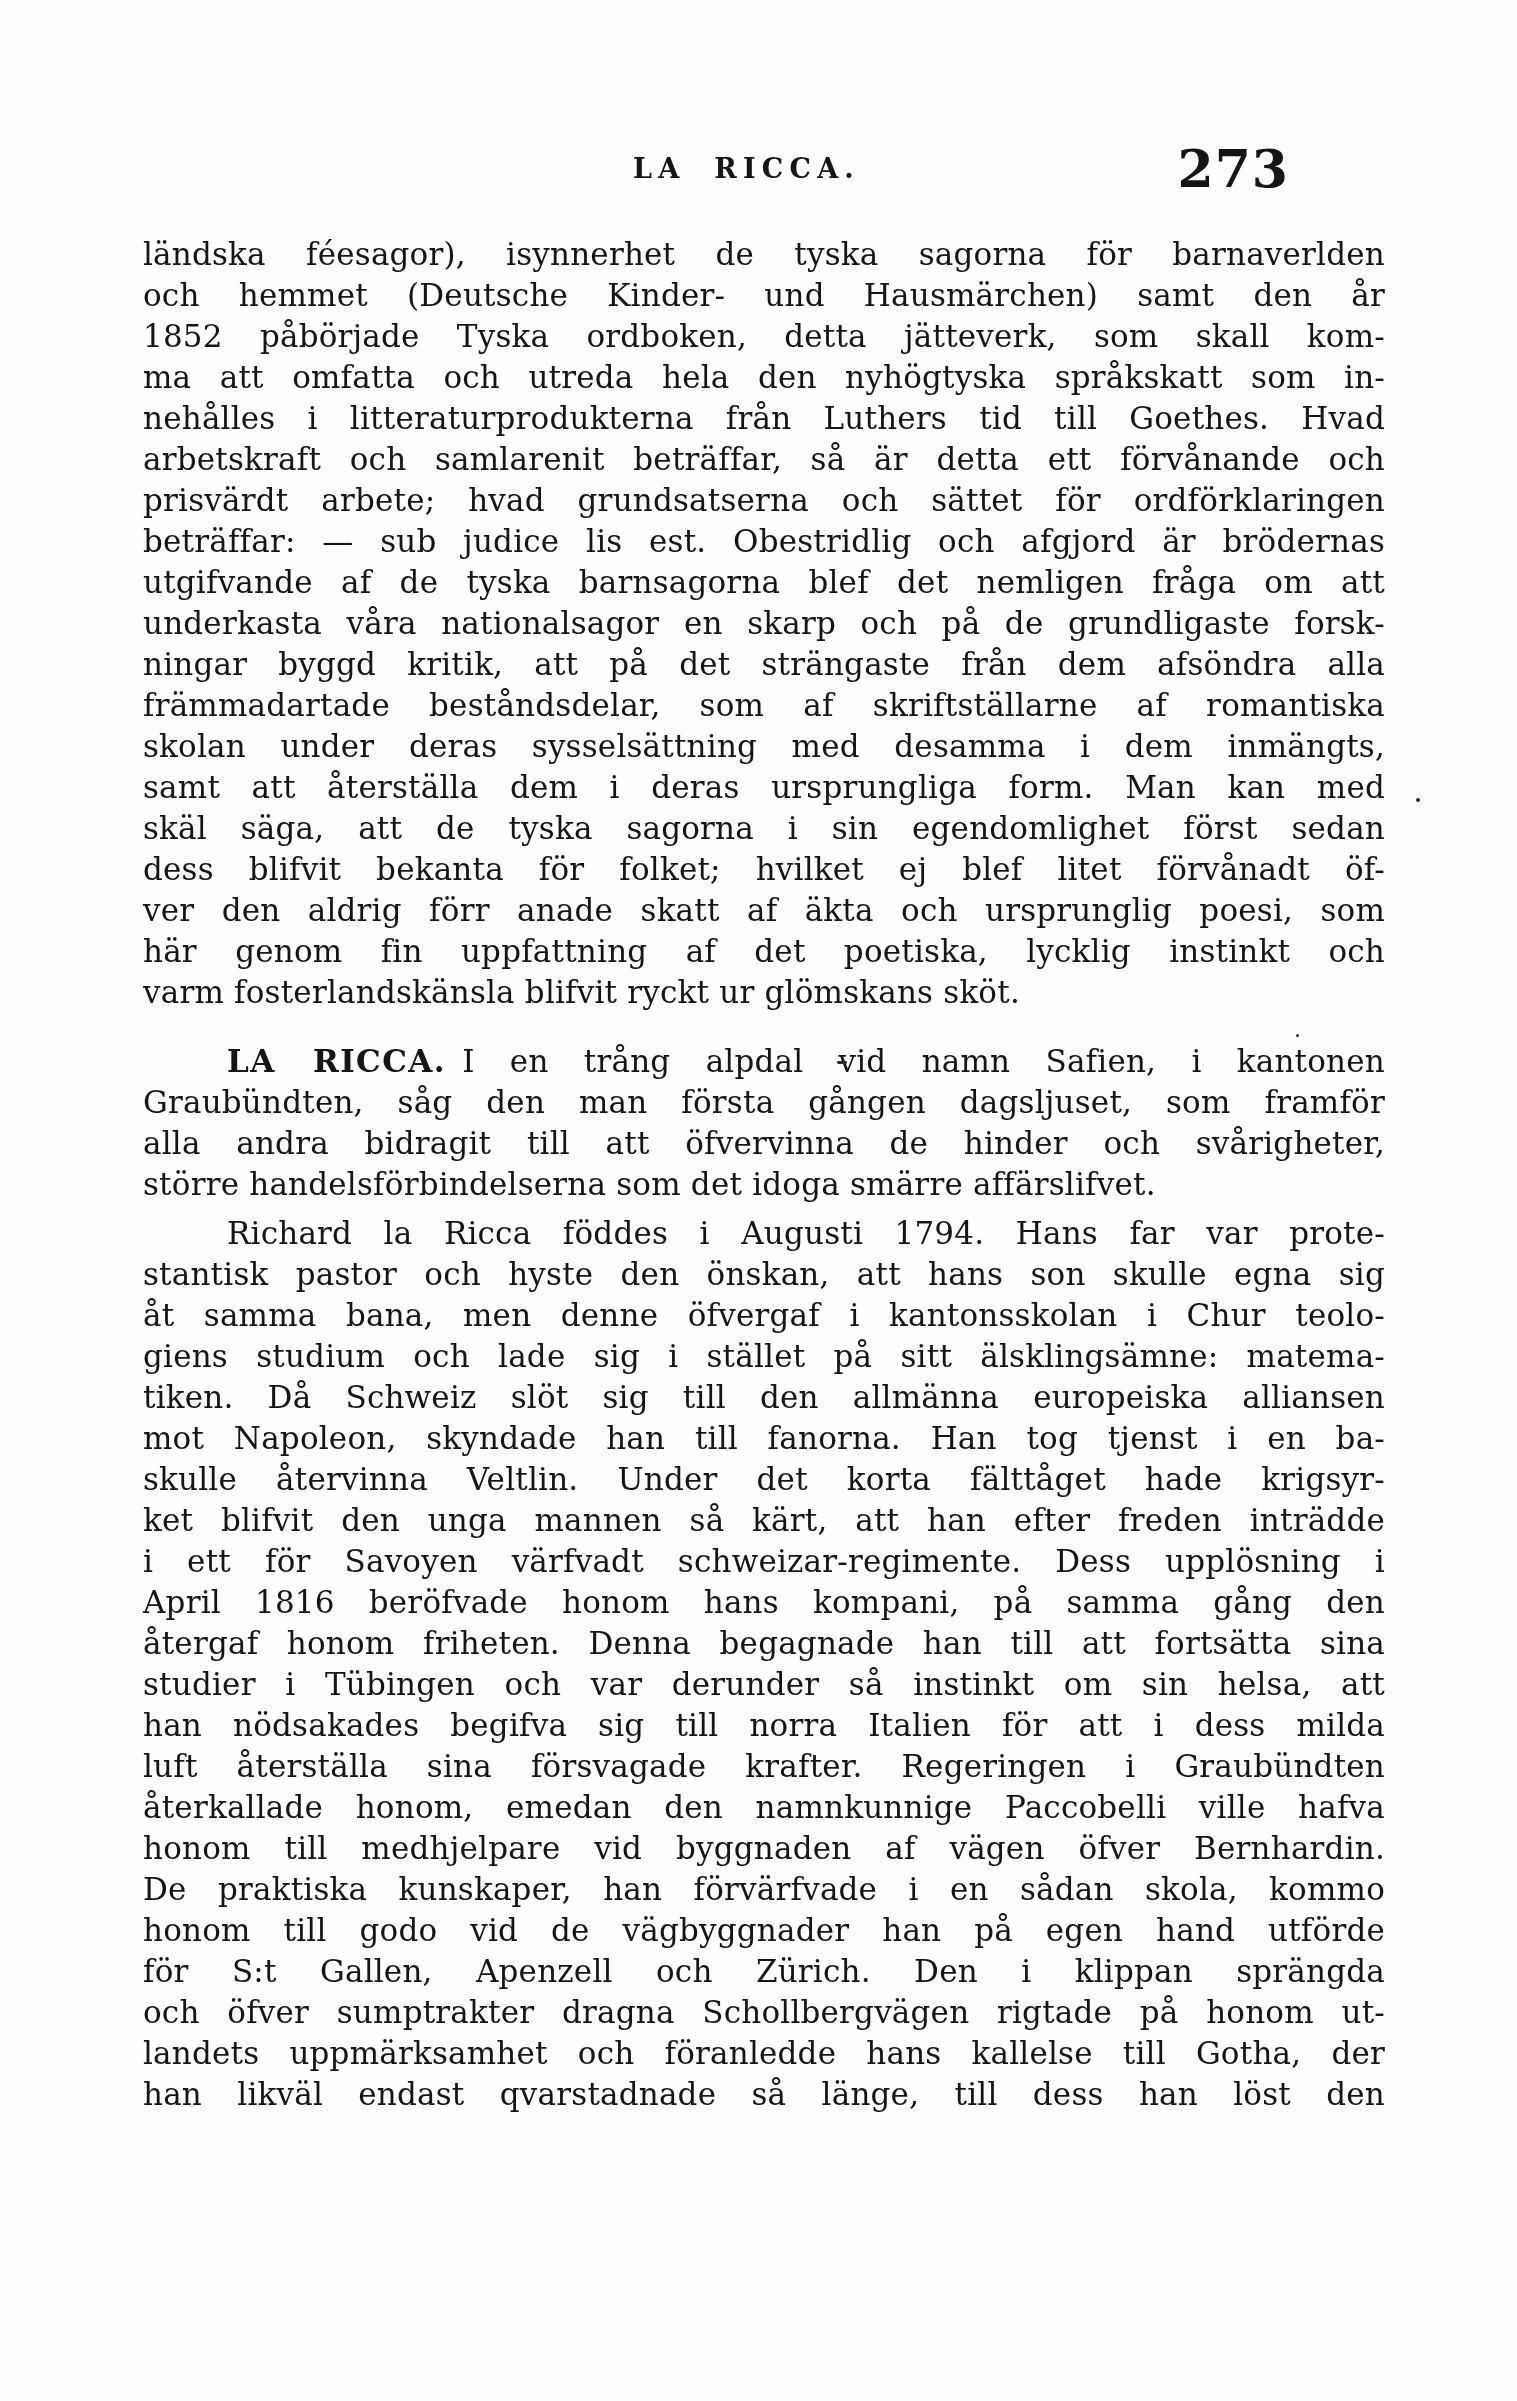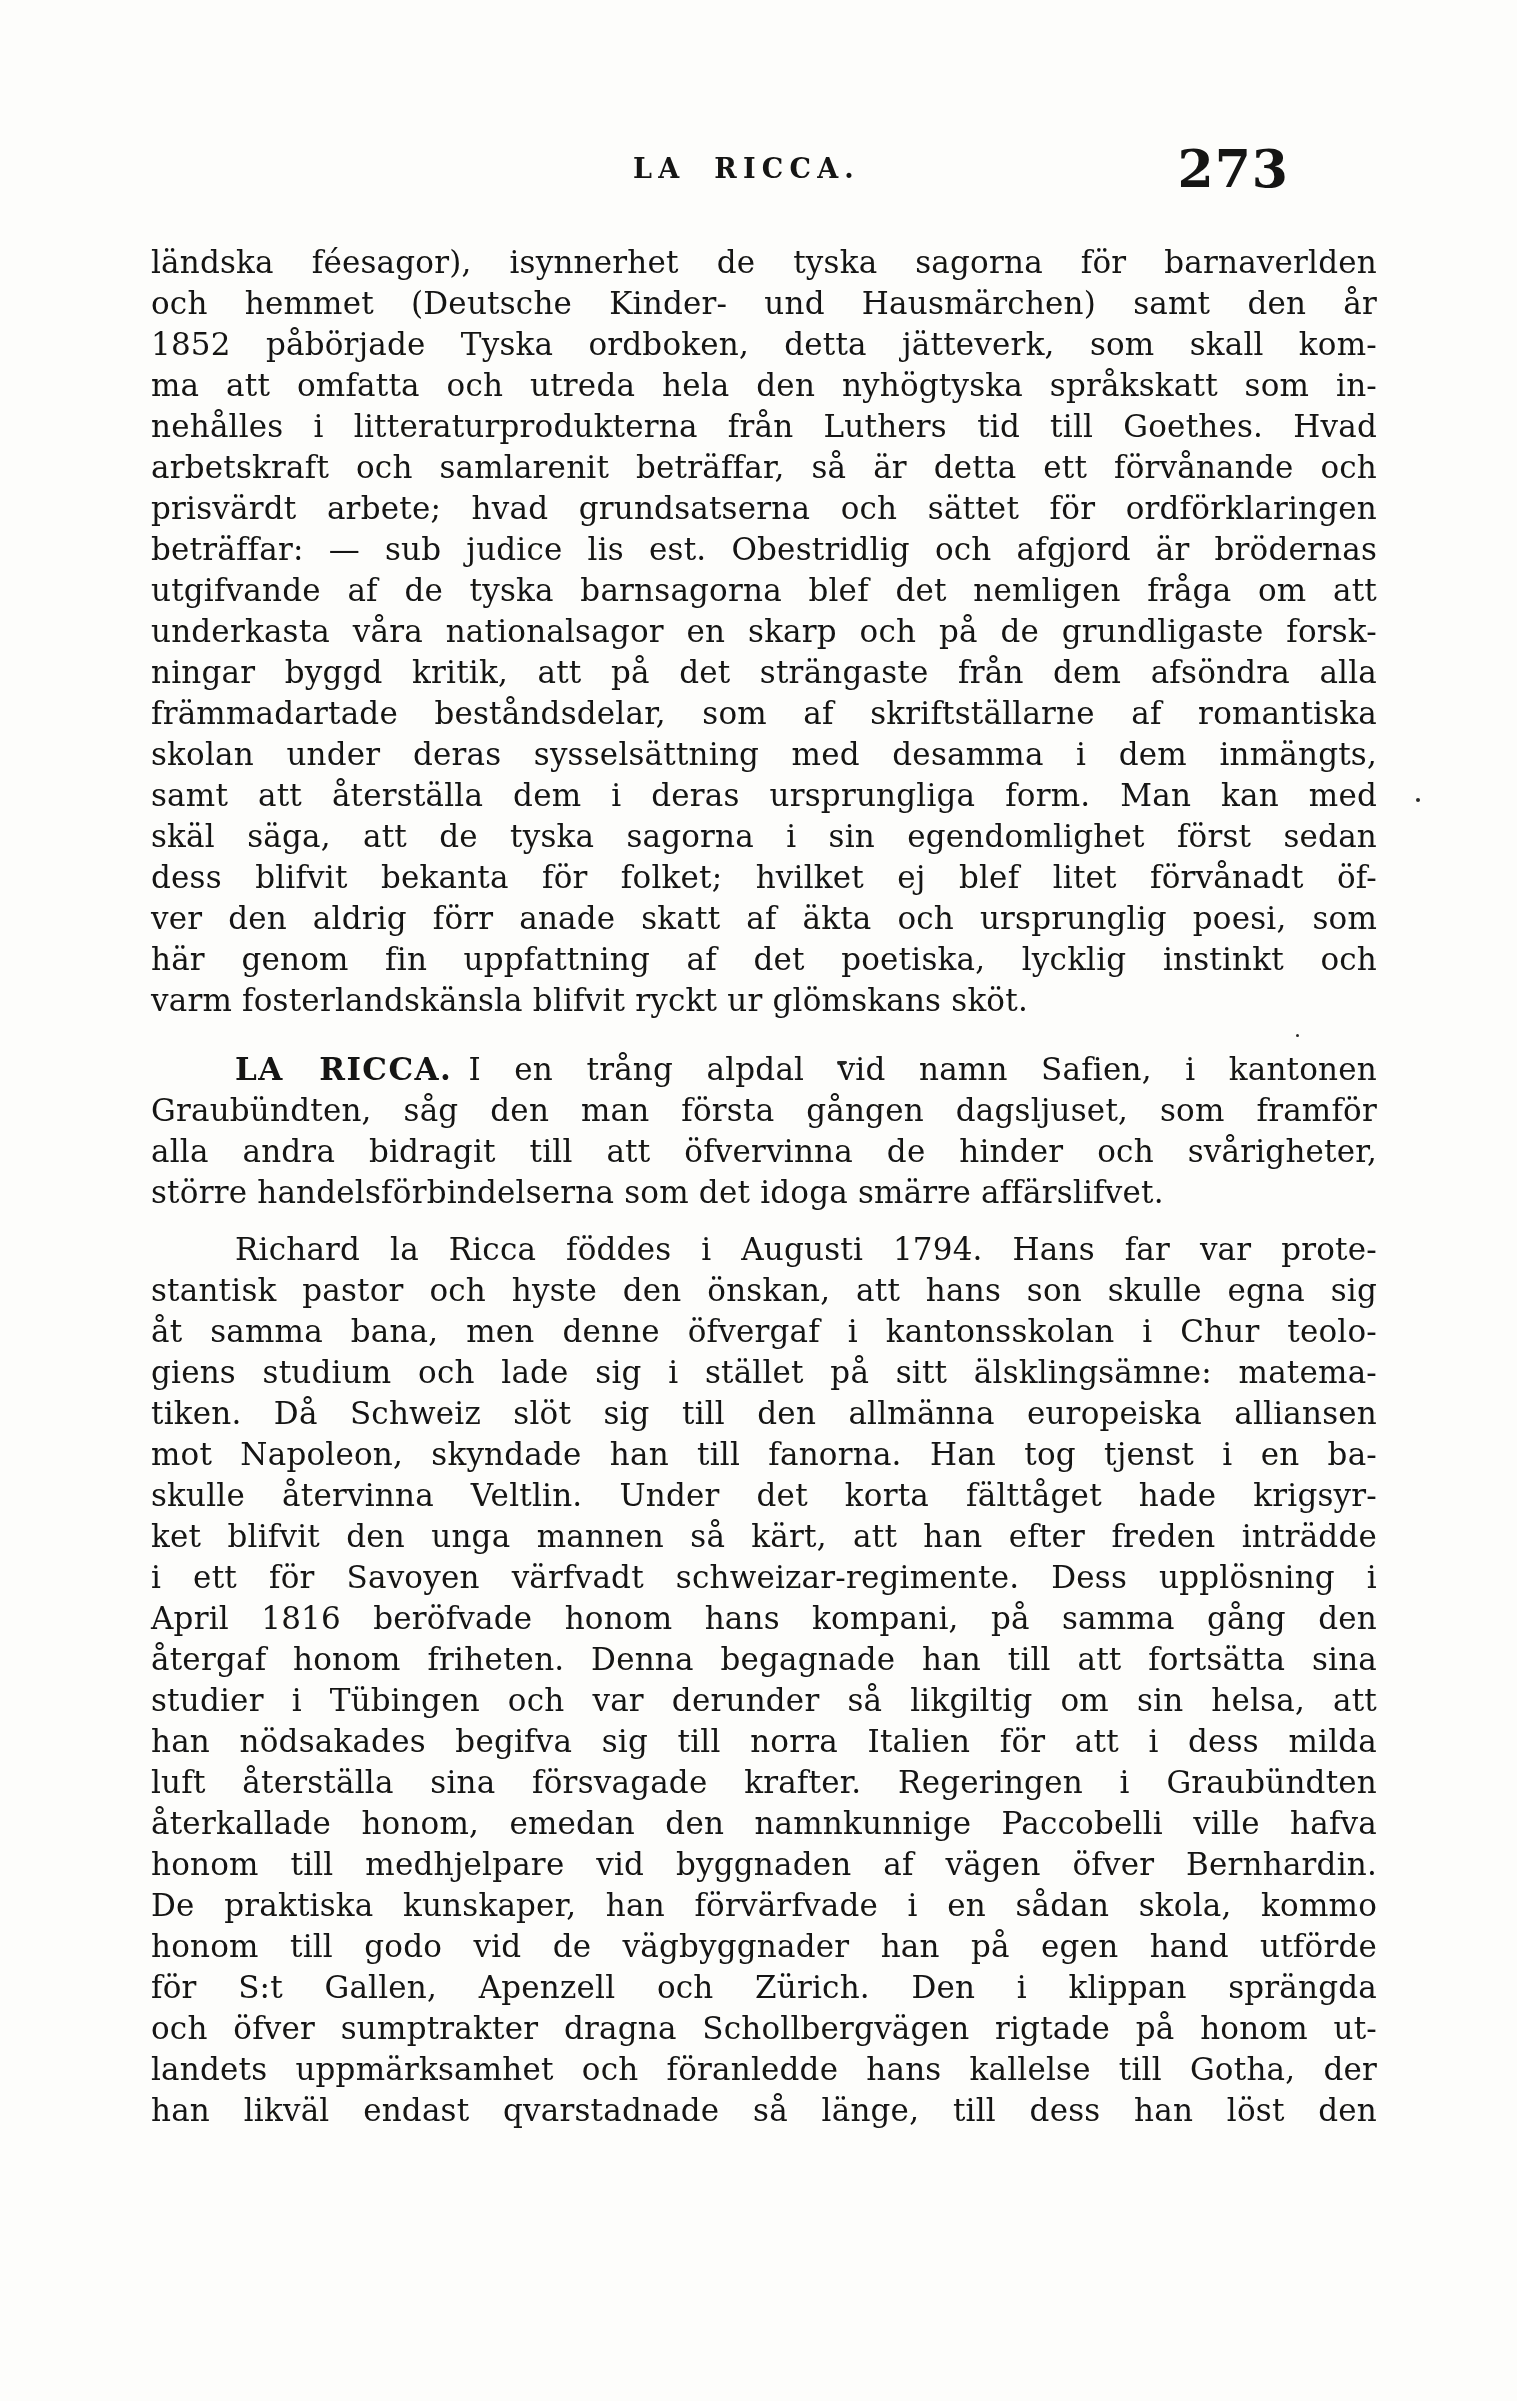--- a/index.html
+++ b/index.html
@@ -40,21 +40,21 @@
   }
   
   .text-body {
     position: absolute;
     top: 226px;
     left: 135px;
     width: 1258px;
     font-size: 31px;
     letter-spacing: 0.2px;
   }
-  .paragraph { margin: 16px; }
+  .paragraph { margin: 8px; }
   
   .text-body .paragraph:nth-child(2) { margin-top: 28px; }
   .text-line {
     height: 41px;
     line-height: 41px;
     text-align: justify;
     text-align-last: justify;
     hyphens: none;
   }
   .text-line.last-left { text-align-last: left; }
@@ -114,21 +114,21 @@
         <div class="text-line">stantisk pastor och hyste den önskan, att hans son skulle egna sig</div>
         <div class="text-line">åt samma bana, men denne öfvergaf i kantonsskolan i Chur teolo-</div>
         <div class="text-line">giens studium och lade sig i stället på sitt älsklingsämne: matema-</div>
         <div class="text-line">tiken. Då Schweiz slöt sig till den allmänna europeiska alliansen</div>
         <div class="text-line">mot Napoleon, skyndade han till fanorna. Han tog tjenst i en ba-</div>
         <div class="text-line">skulle återvinna Veltlin. Under det korta fälttåget hade krigsyr-</div>
         <div class="text-line">ket blifvit den unga mannen så kärt, att han efter freden inträdde</div>
         <div class="text-line">i ett för Savoyen värfvadt schweizar-regimente. Dess upplösning i</div>
         <div class="text-line">April 1816 beröfvade honom hans kompani, på samma gång den</div>
         <div class="text-line">återgaf honom friheten. Denna begagnade han till att fortsätta sina</div>
-        <div class="text-line">studier i Tübingen och var derunder så likgiltig om sin helsa, att</div>
+        <div class="text-line">studier i Tübingen och var derunder så instinkt om sin helsa, att</div>
         <div class="text-line">han nödsakades begifva sig till norra Italien för att i dess milda</div>
         <div class="text-line">luft återställa sina försvagade krafter. Regeringen i Graubündten</div>
         <div class="text-line">återkallade honom, emedan den namnkunnige Paccobelli ville hafva</div>
         <div class="text-line">honom till medhjelpare vid byggnaden af vägen öfver Bernhardin.</div>
         <div class="text-line">De praktiska kunskaper, han förvärfvade i en sådan skola, kommo</div>
         <div class="text-line">honom till godo vid de vägbyggnader han på egen hand utförde</div>
         <div class="text-line">för S:t Gallen, Apenzell och Zürich. Den i klippan sprängda</div>
         <div class="text-line">och öfver sumptrakter dragna Schollbergvägen rigtade på honom ut-</div>
         <div class="text-line">landets uppmärksamhet och föranledde hans kallelse till Gotha, der</div>
         <div class="text-line">han likväl endast qvarstadnade så länge, till dess han löst den</div>

